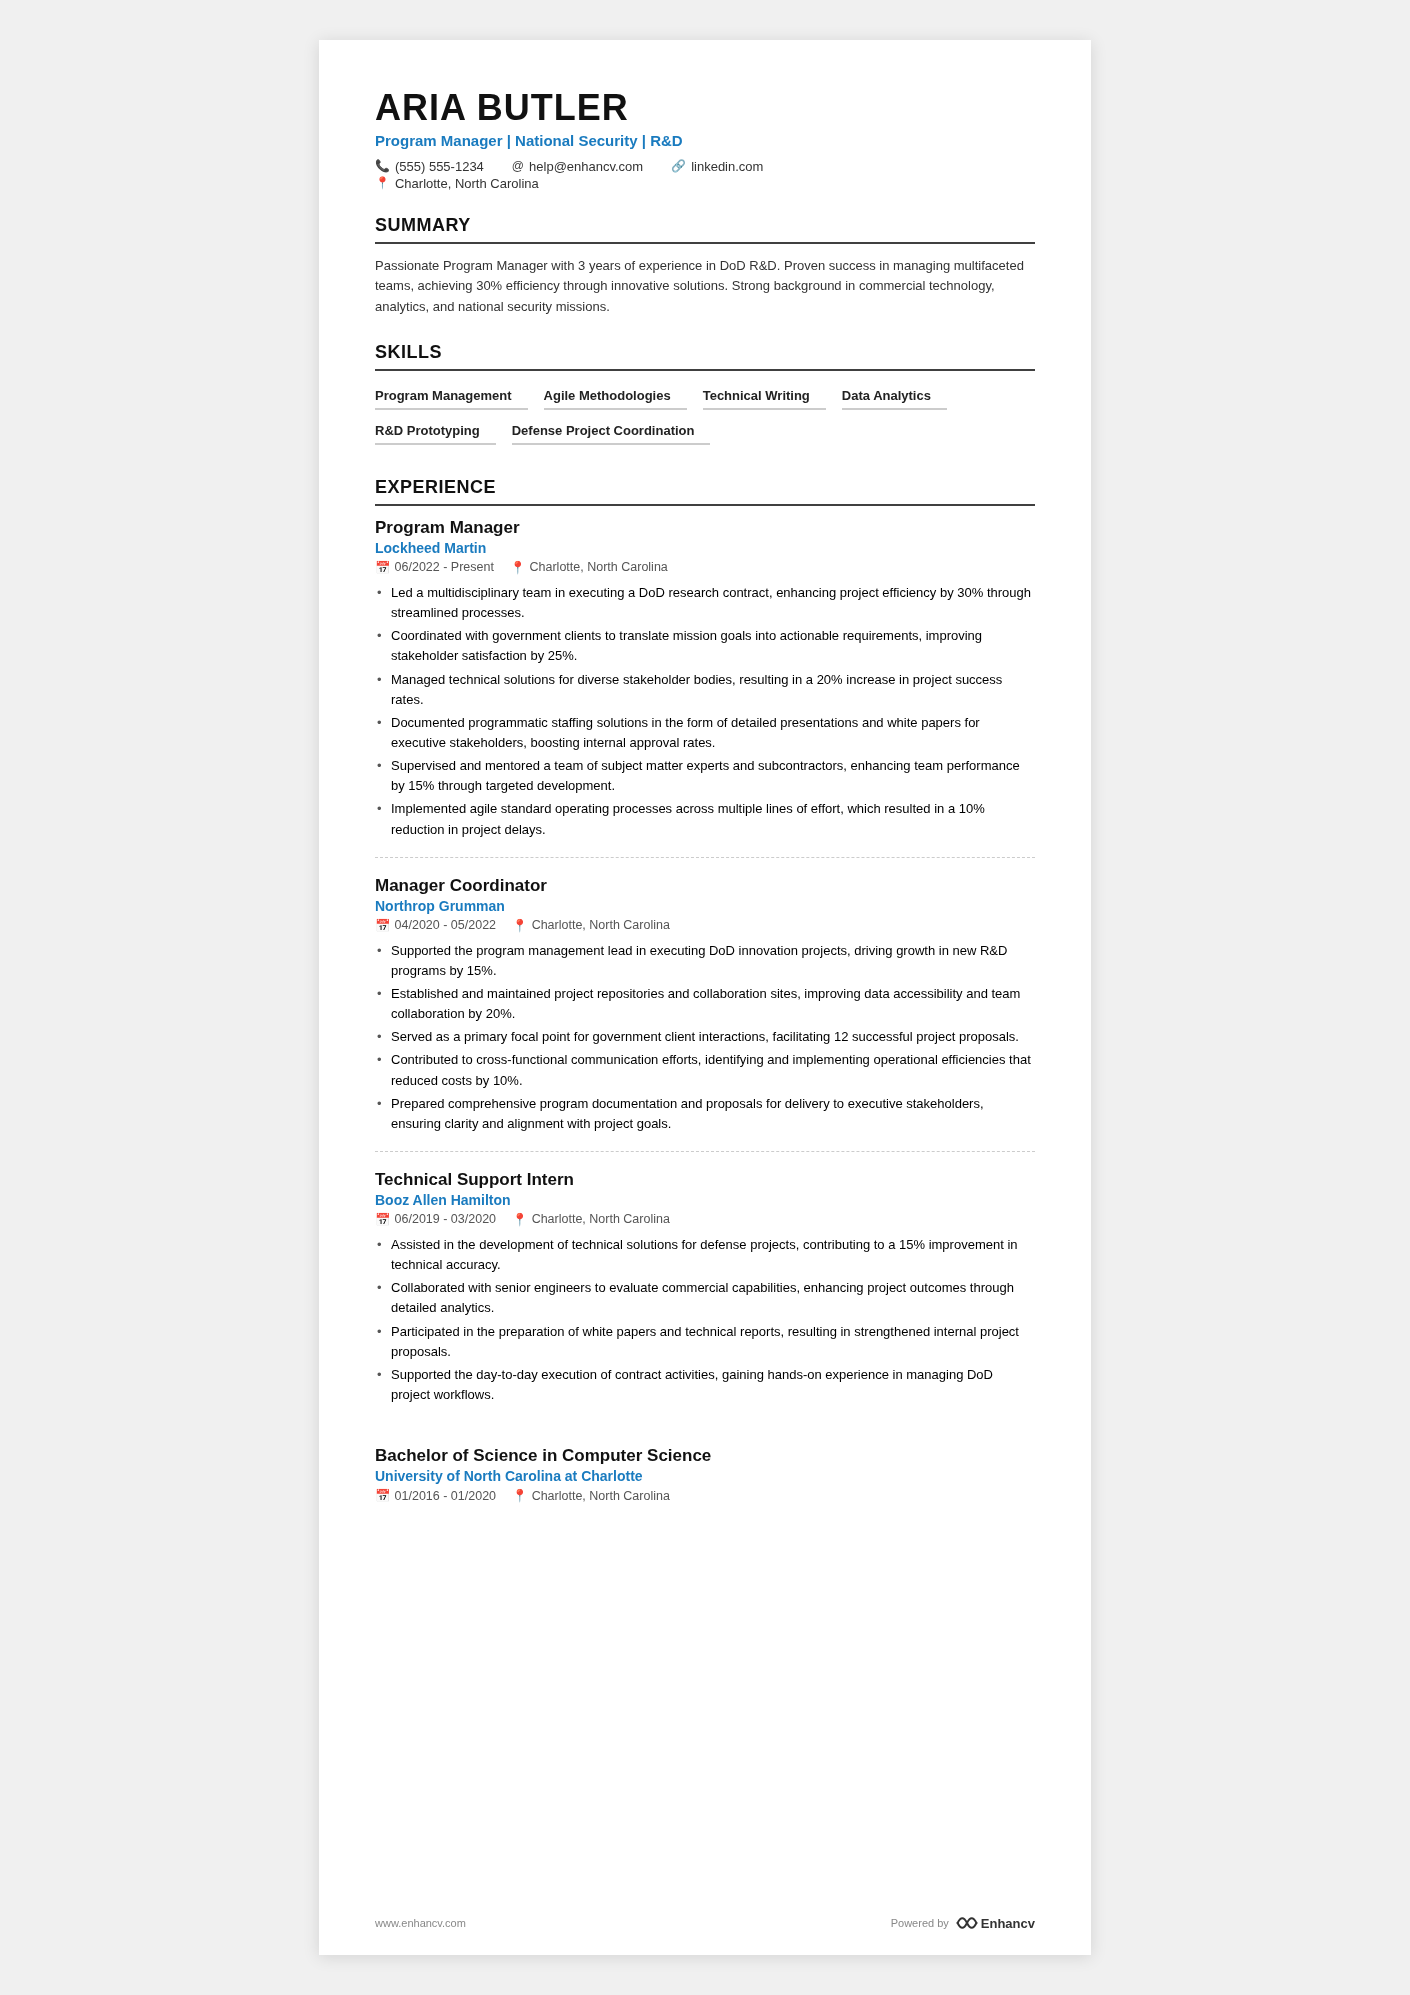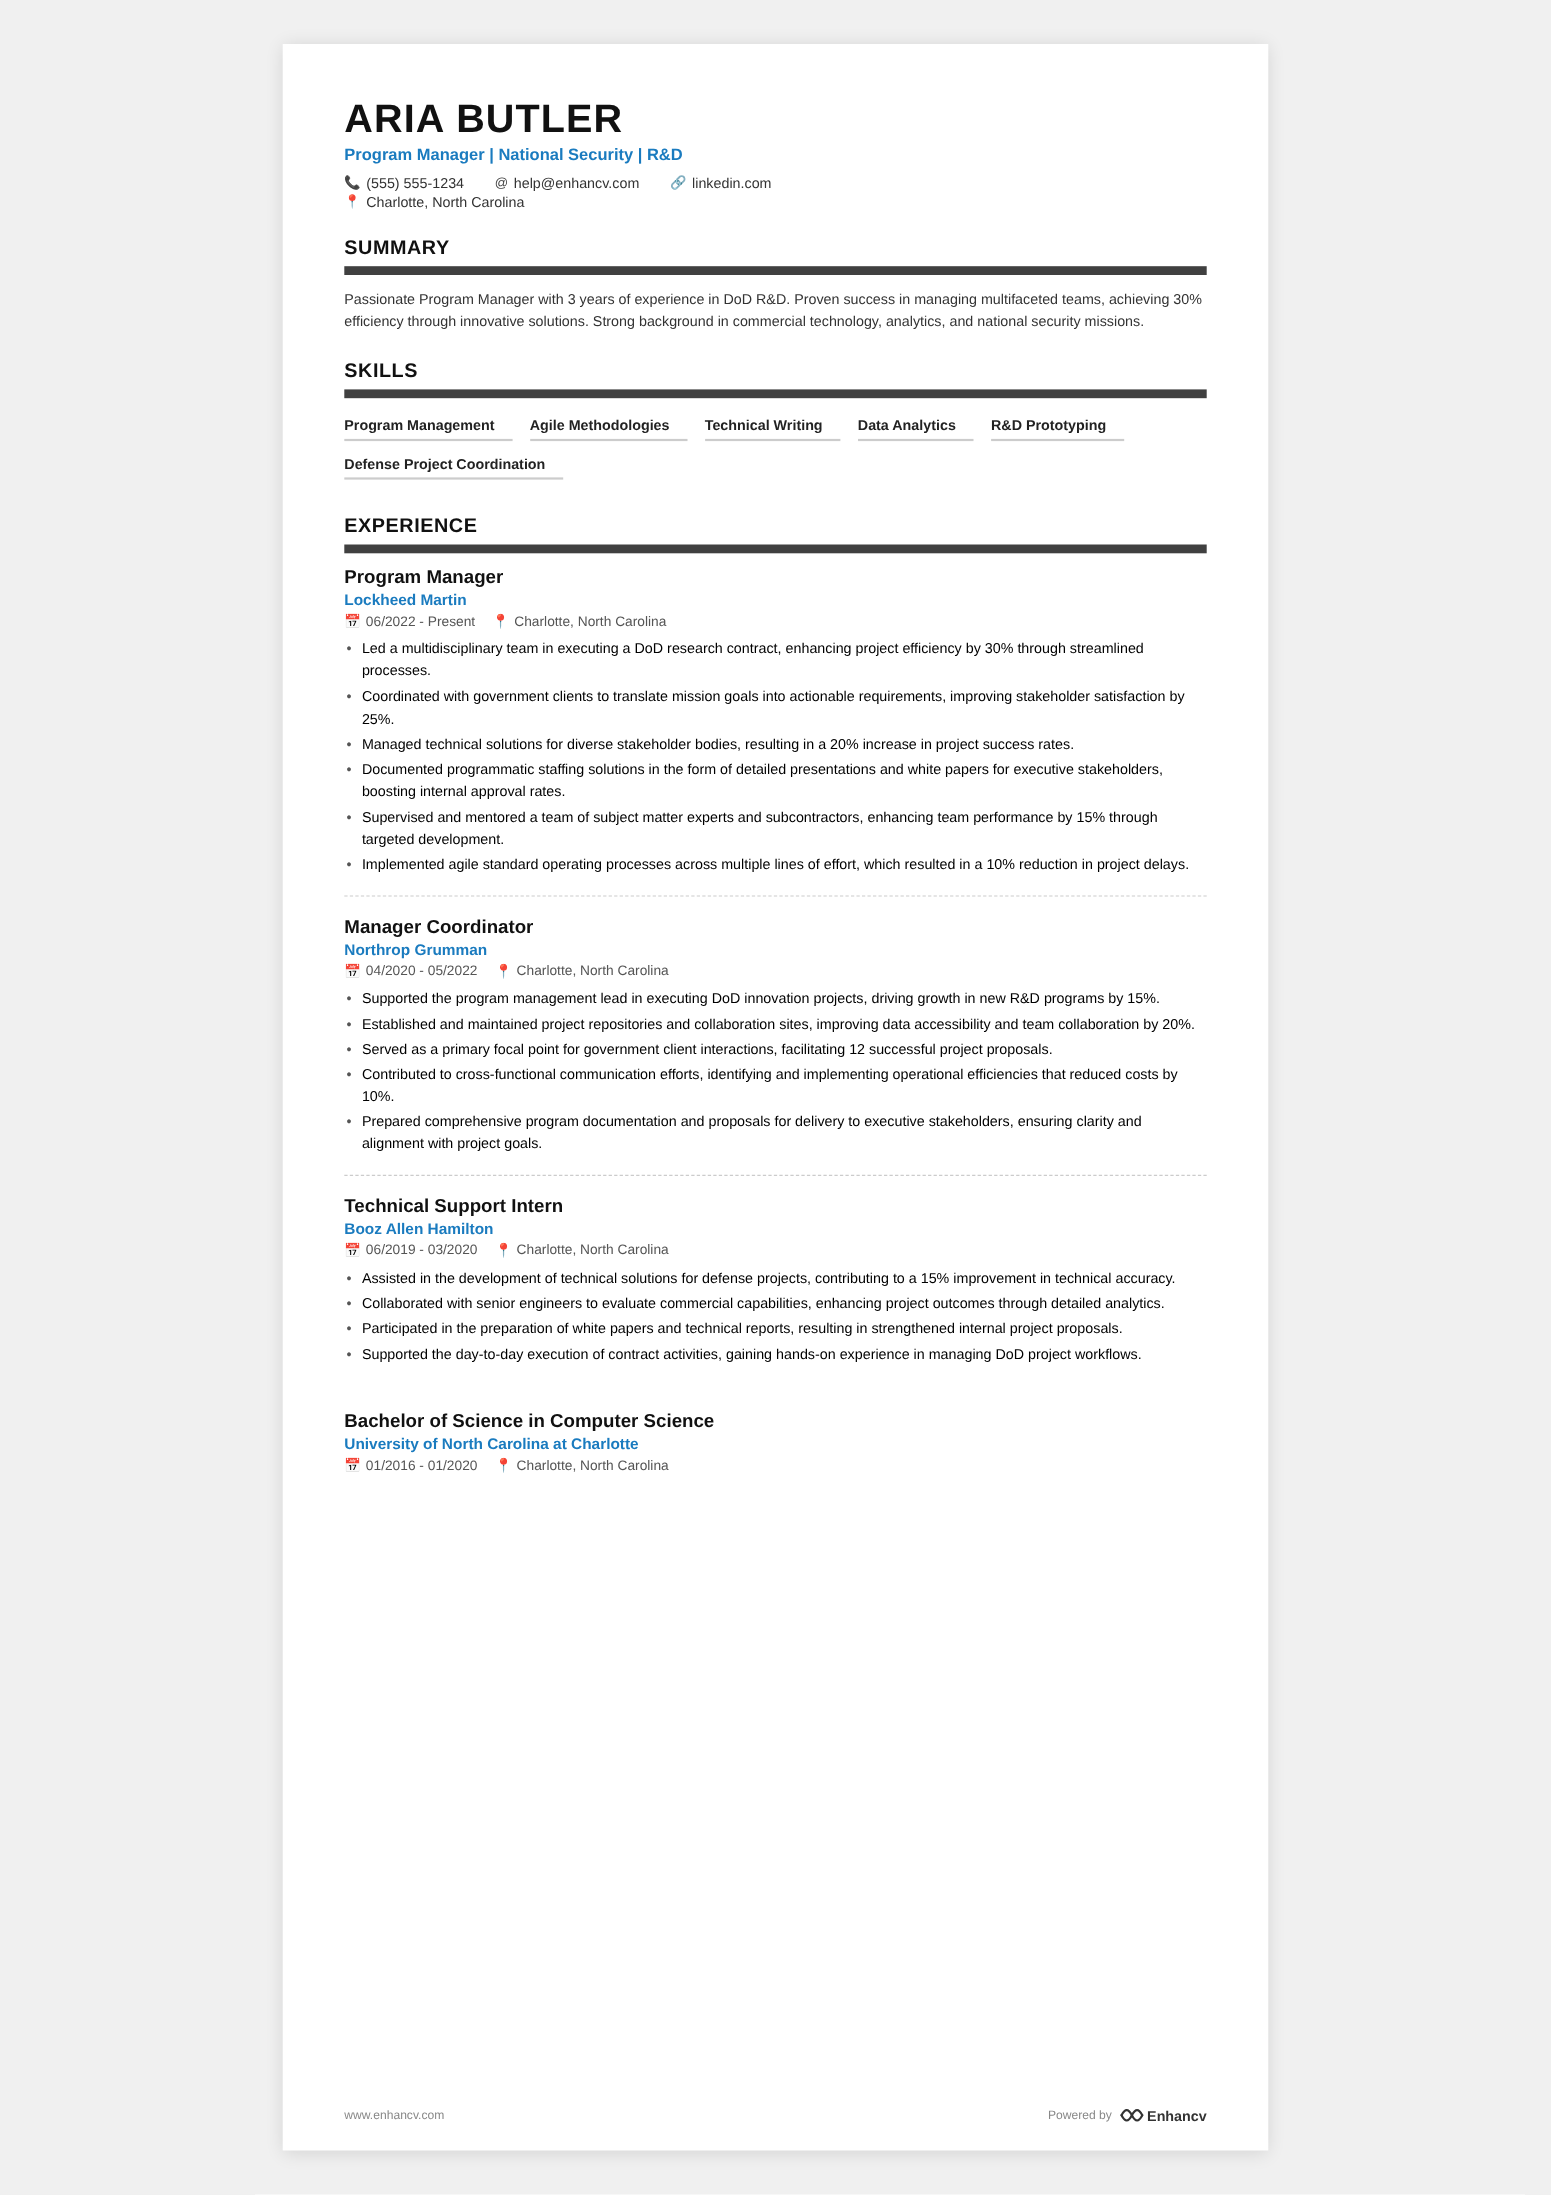--- a/index.html
+++ b/index.html
@@ -6,21 +6,21 @@
     body {
       font-family: 'Arial', sans-serif;
       background: #f0f0f0;
       display: flex;
       justify-content: center;
       padding: 40px 20px;
       min-height: 1995px;
     }
     .page {
       background: #fff;
-      width: 896px;
+      width: 772px;
       padding: 48px 56px 60px 56px;
       position: relative;
       box-shadow: 0 2px 16px rgba(0,0,0,0.12);
     }
     
     .header-name {
       font-size: 36px;
       font-weight: 900;
       color: #111;
       letter-spacing: 1px;
@@ -55,21 +55,21 @@
     .section {
       margin-top: 24px;
     }
     .section-title {
       font-size: 18px;
       font-weight: 900;
       color: #111;
       text-transform: uppercase;
       letter-spacing: 0.5px;
       padding-bottom: 6px;
-      border-bottom: 8px solid #404040;
+      border-bottom: 2px solid #404040;
       margin-bottom: 12px;
     }
     
     .summary-text {
       font-size: 13px;
       color: #333;
       line-height: 1.6;
     }
     
     .skills-grid {

